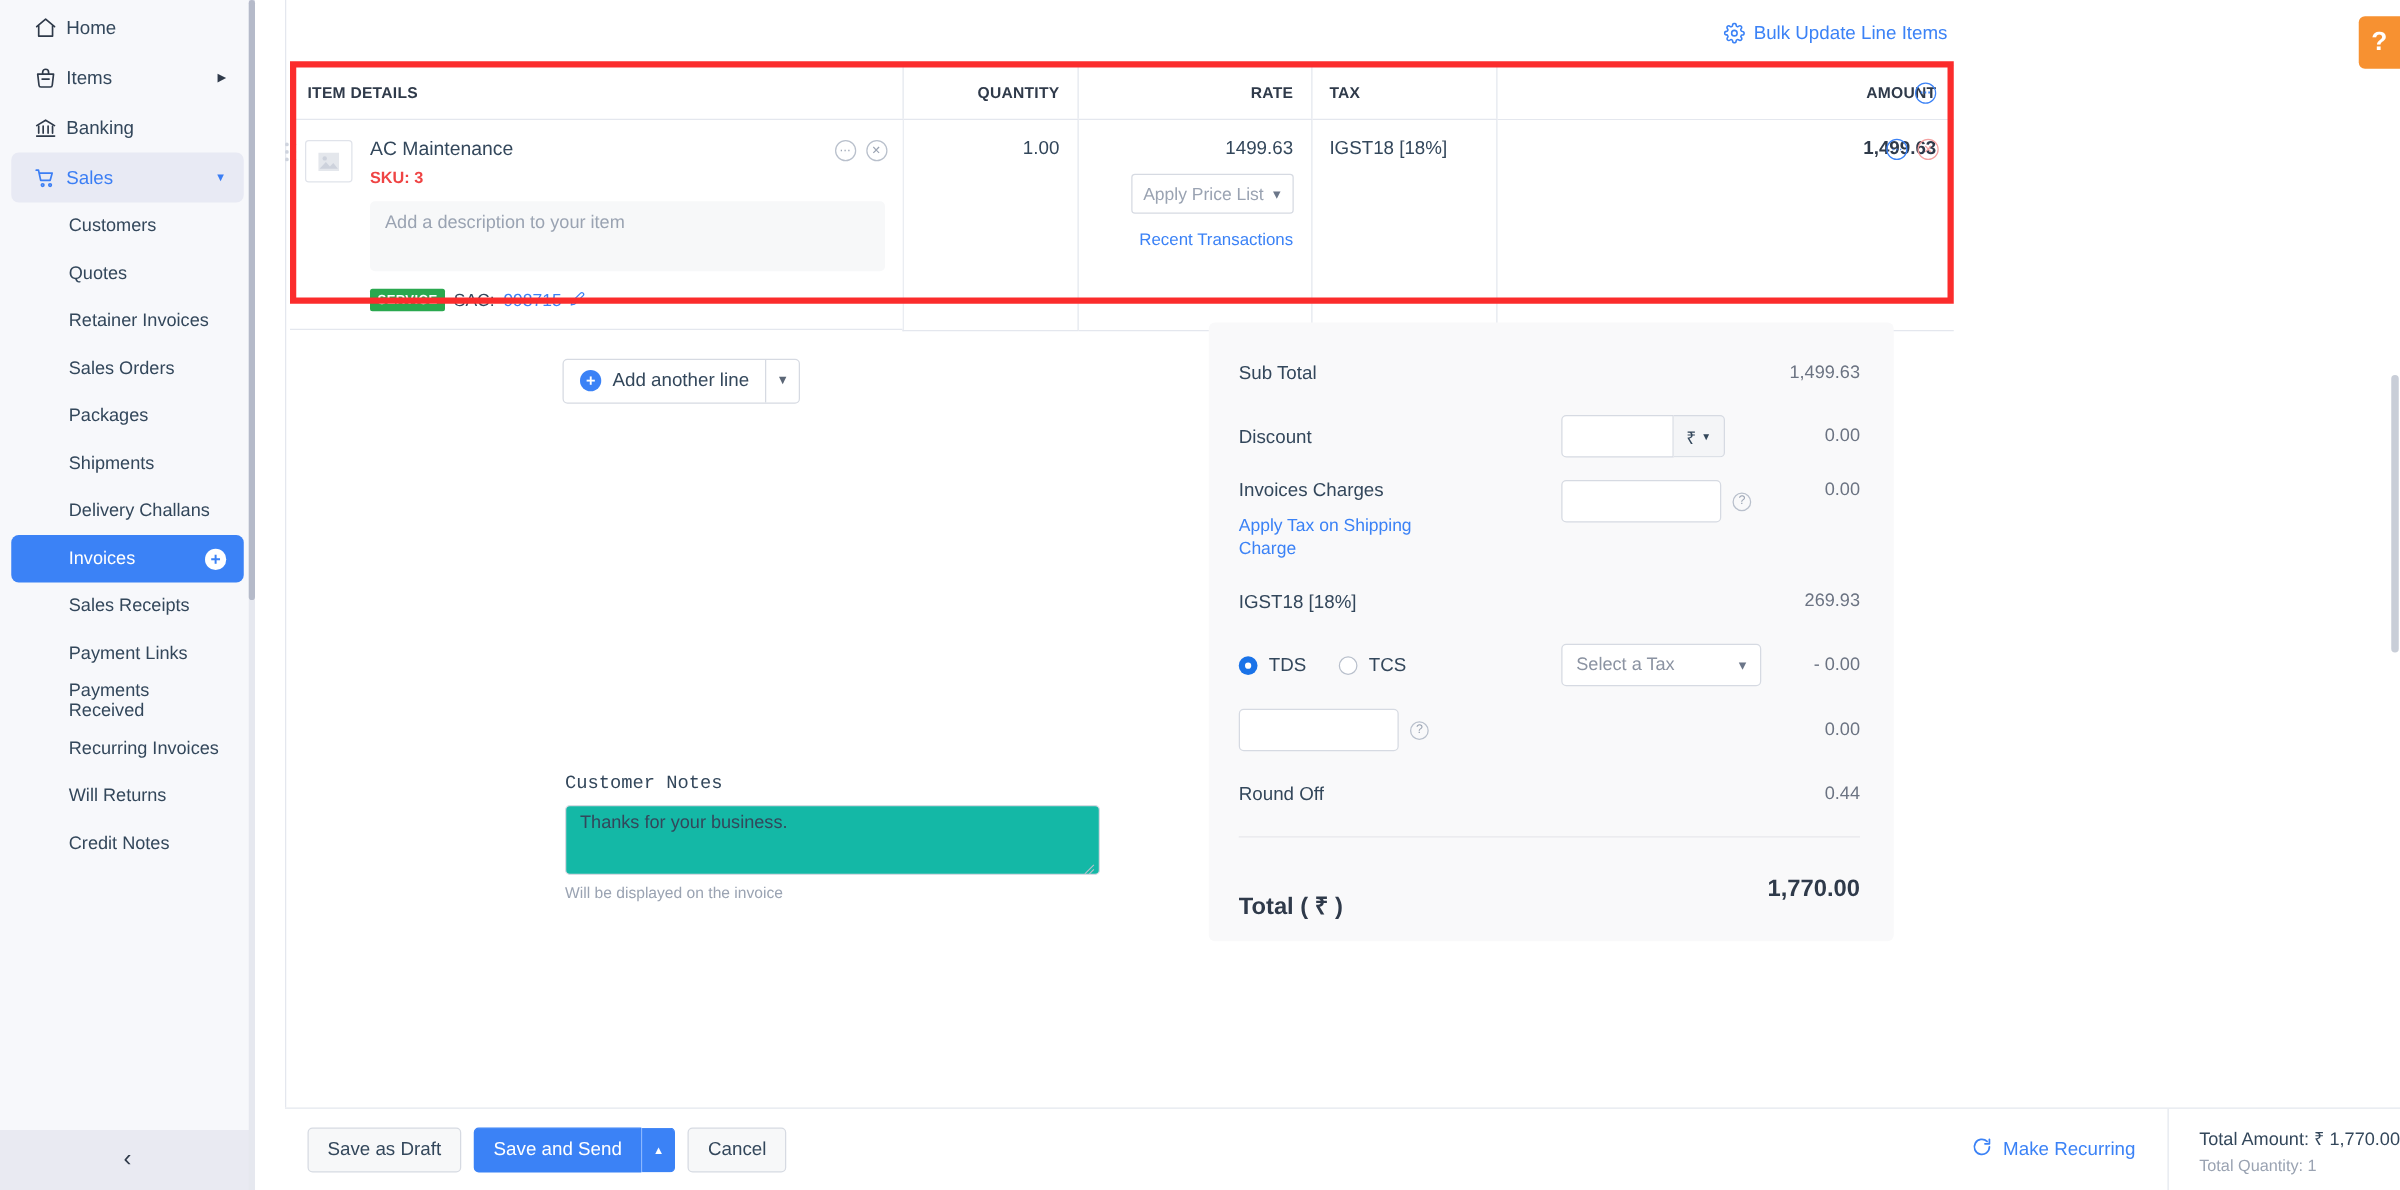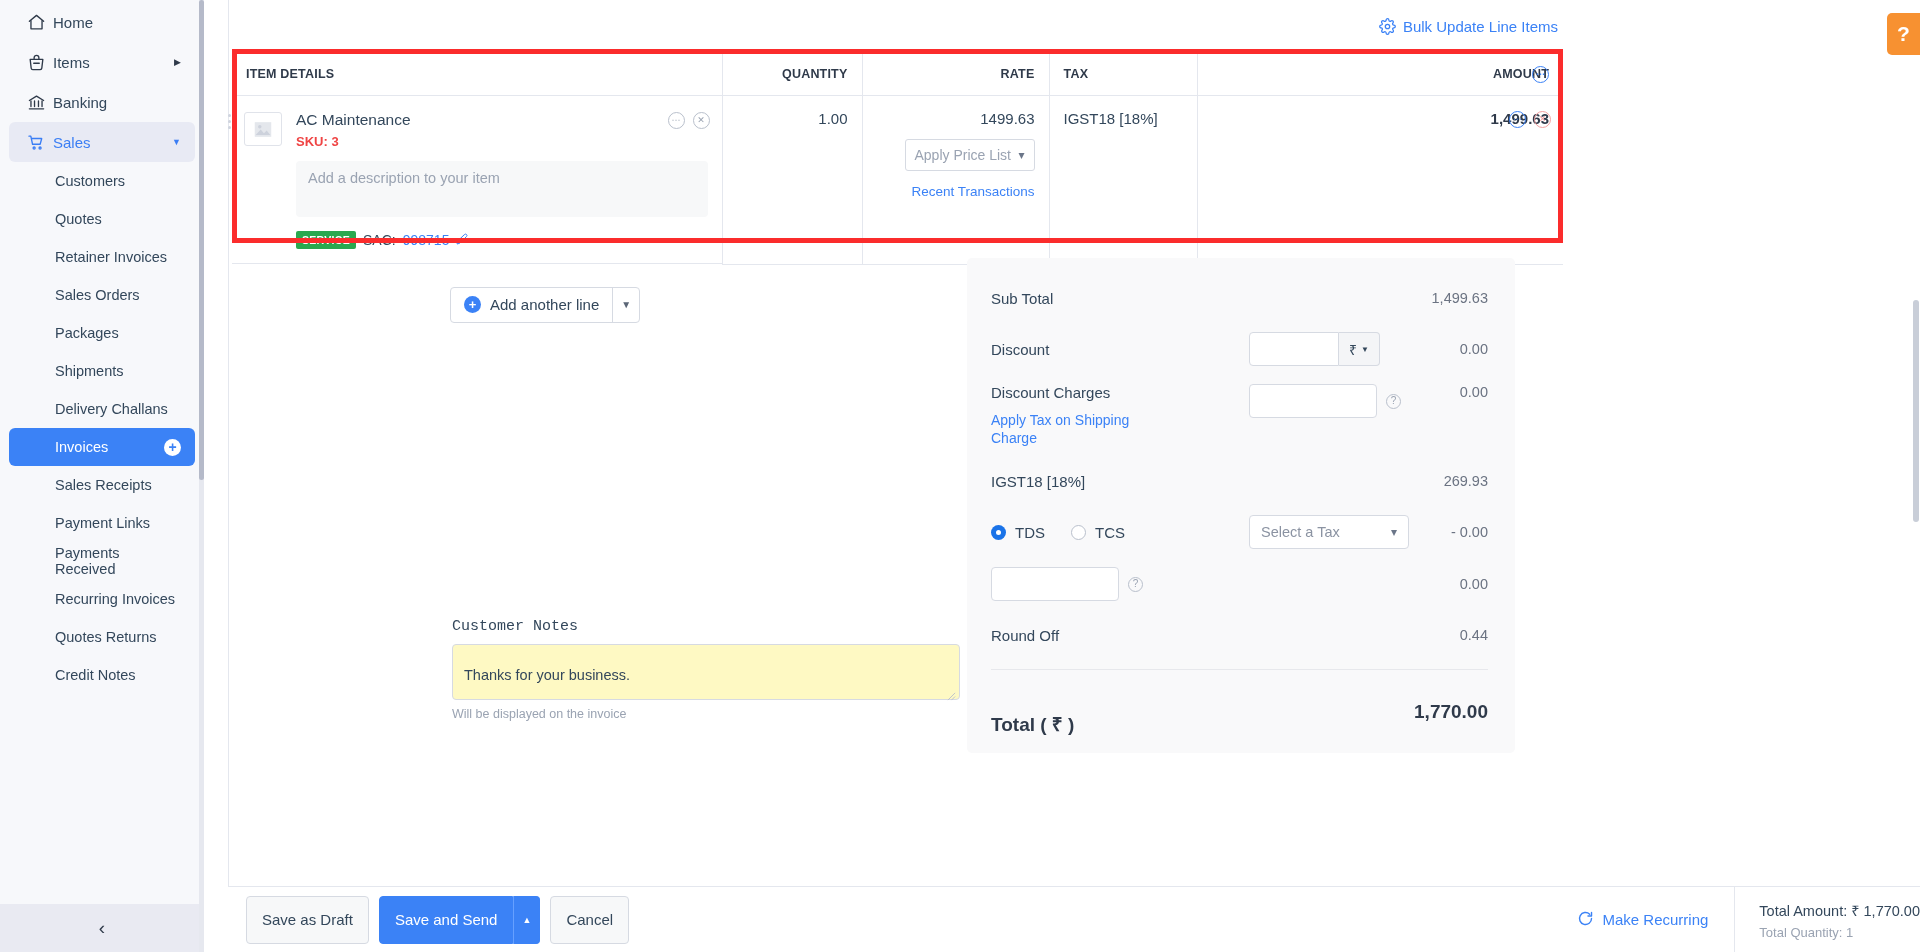--- a/index.html
+++ b/index.html
@@ -190,34 +190,34 @@
     display: flex; align-items: center; padding: 0 11px; font-size: 14.5px; color: #8b93a2;
   }
   .total-row { display: flex; align-items: center; border-top: 1px solid #e7e8ec; padding-top: 16px; margin-top: 2px; }
   .total-lbl { flex: 1 1 auto; font-size: 19px; font-weight: bold; color: #2f3a4a; margin-top: 25px; }
   .total-val { font-size: 19px; font-weight: bold; color: #2f3a4a; }
 
   
   .notes { position: absolute; left: 224px; top: 618px; width: 428px; }
   .notes-lbl { font-size: 15px; color: #33475b; margin-bottom: 9px; font-family: Liberation Mono, monospace; }
   .notes-area {
-    width: 508px; height: 56px; border: 1px solid #d6dae2; border-radius: 4px;
-    background: #fef9c3; padding: 22px 11px; font-size: 14.5px; color: #33475b; position: relative;
+    width: 428px; height: 56px; border: 1px solid #d6dae2; border-radius: 4px;
+    background: #14b8a6; padding: 5px 11px; font-size: 14.5px; color: #33475b; position: relative;
   }
   .resize-grip { position: absolute; right: 3px; bottom: 2px; width: 9px; height: 9px; }
   .notes-hint { margin-top: 7px; font-size: 12.5px; color: #9aa3b2; }
 
   
   .footer {
     position: absolute; left: 0; bottom: 0; width: 1716px; height: 66px;
     background: #fff; border-top: 1px solid #e4e7ee; display: flex; align-items: center;
     padding: 0 0 0 18px; z-index: 5;
   }
   .btn {
-    height: 48px; padding: 0 15px; border: 1px solid #d6dae2; border-radius: 4px;
+    height: 36px; padding: 0 15px; border: 1px solid #d6dae2; border-radius: 4px;
     background: #f7f8f9; font-size: 15px; color: #33475b; display: flex; align-items: center;
     cursor: pointer;
   }
   .btn.primary { background: #3b82f6; border-color: #3b82f6; color: #fff; border-radius: 4px 0 0 4px; }
   .btn.primary-caret {
     background: #3b82f6; border-color: #3b82f6; color: #fff; border-left: 1px solid #66a0ff;
     border-radius: 0 4px 4px 0; padding: 0 8px; font-size: 9px;
   }
   .footer .spacer { flex: 1 1 auto; }
   .mk-rec { display: flex; align-items: center; gap: 8px; color: #3b82f6; font-size: 15px; cursor: pointer; margin-right: 26px; }
@@ -322,21 +322,21 @@
       <div class="sb-sub">
           <span class="lbl">Payment Links</span>
         </div>
       <div class="sb-sub">
           <span class="lbl">Payments Received</span>
         </div>
       <div class="sb-sub">
           <span class="lbl">Recurring Invoices</span>
         </div>
       <div class="sb-sub">
-          <span class="lbl">Quotes Returns</span>
+          <span class="lbl">Will Returns</span>
         </div>
       <div class="sb-sub">
           <span class="lbl">Credit Notes</span>
         </div>
     </div>
 
     <div class="sb-footer">
       <span class="chev">‹</span>
     </div>
 
@@ -474,21 +474,21 @@
               <span>₹</span>
               <span style="font-size:8px">▼</span>
             </span>
           </span>
         </div>
         <div class="tval">0.00</div>
       </div>
 
       <div class="trow" style="align-items:flex-start">
         <div class="tlabel">
-          <div>Discount Charges</div>
+          <div>Invoices Charges</div>
           <div class="link-sm" style="margin-top:10px;width:150px">Apply Tax on Shipping Charge</div>
         </div>
         <div class="tmid">
           <input class="inp" style="width: 128px;" type="text" value="">
           <span class="qmark">?</span>
         </div>
         <div class="tval">0.00</div>
       </div>
 
       <div class="trow">

